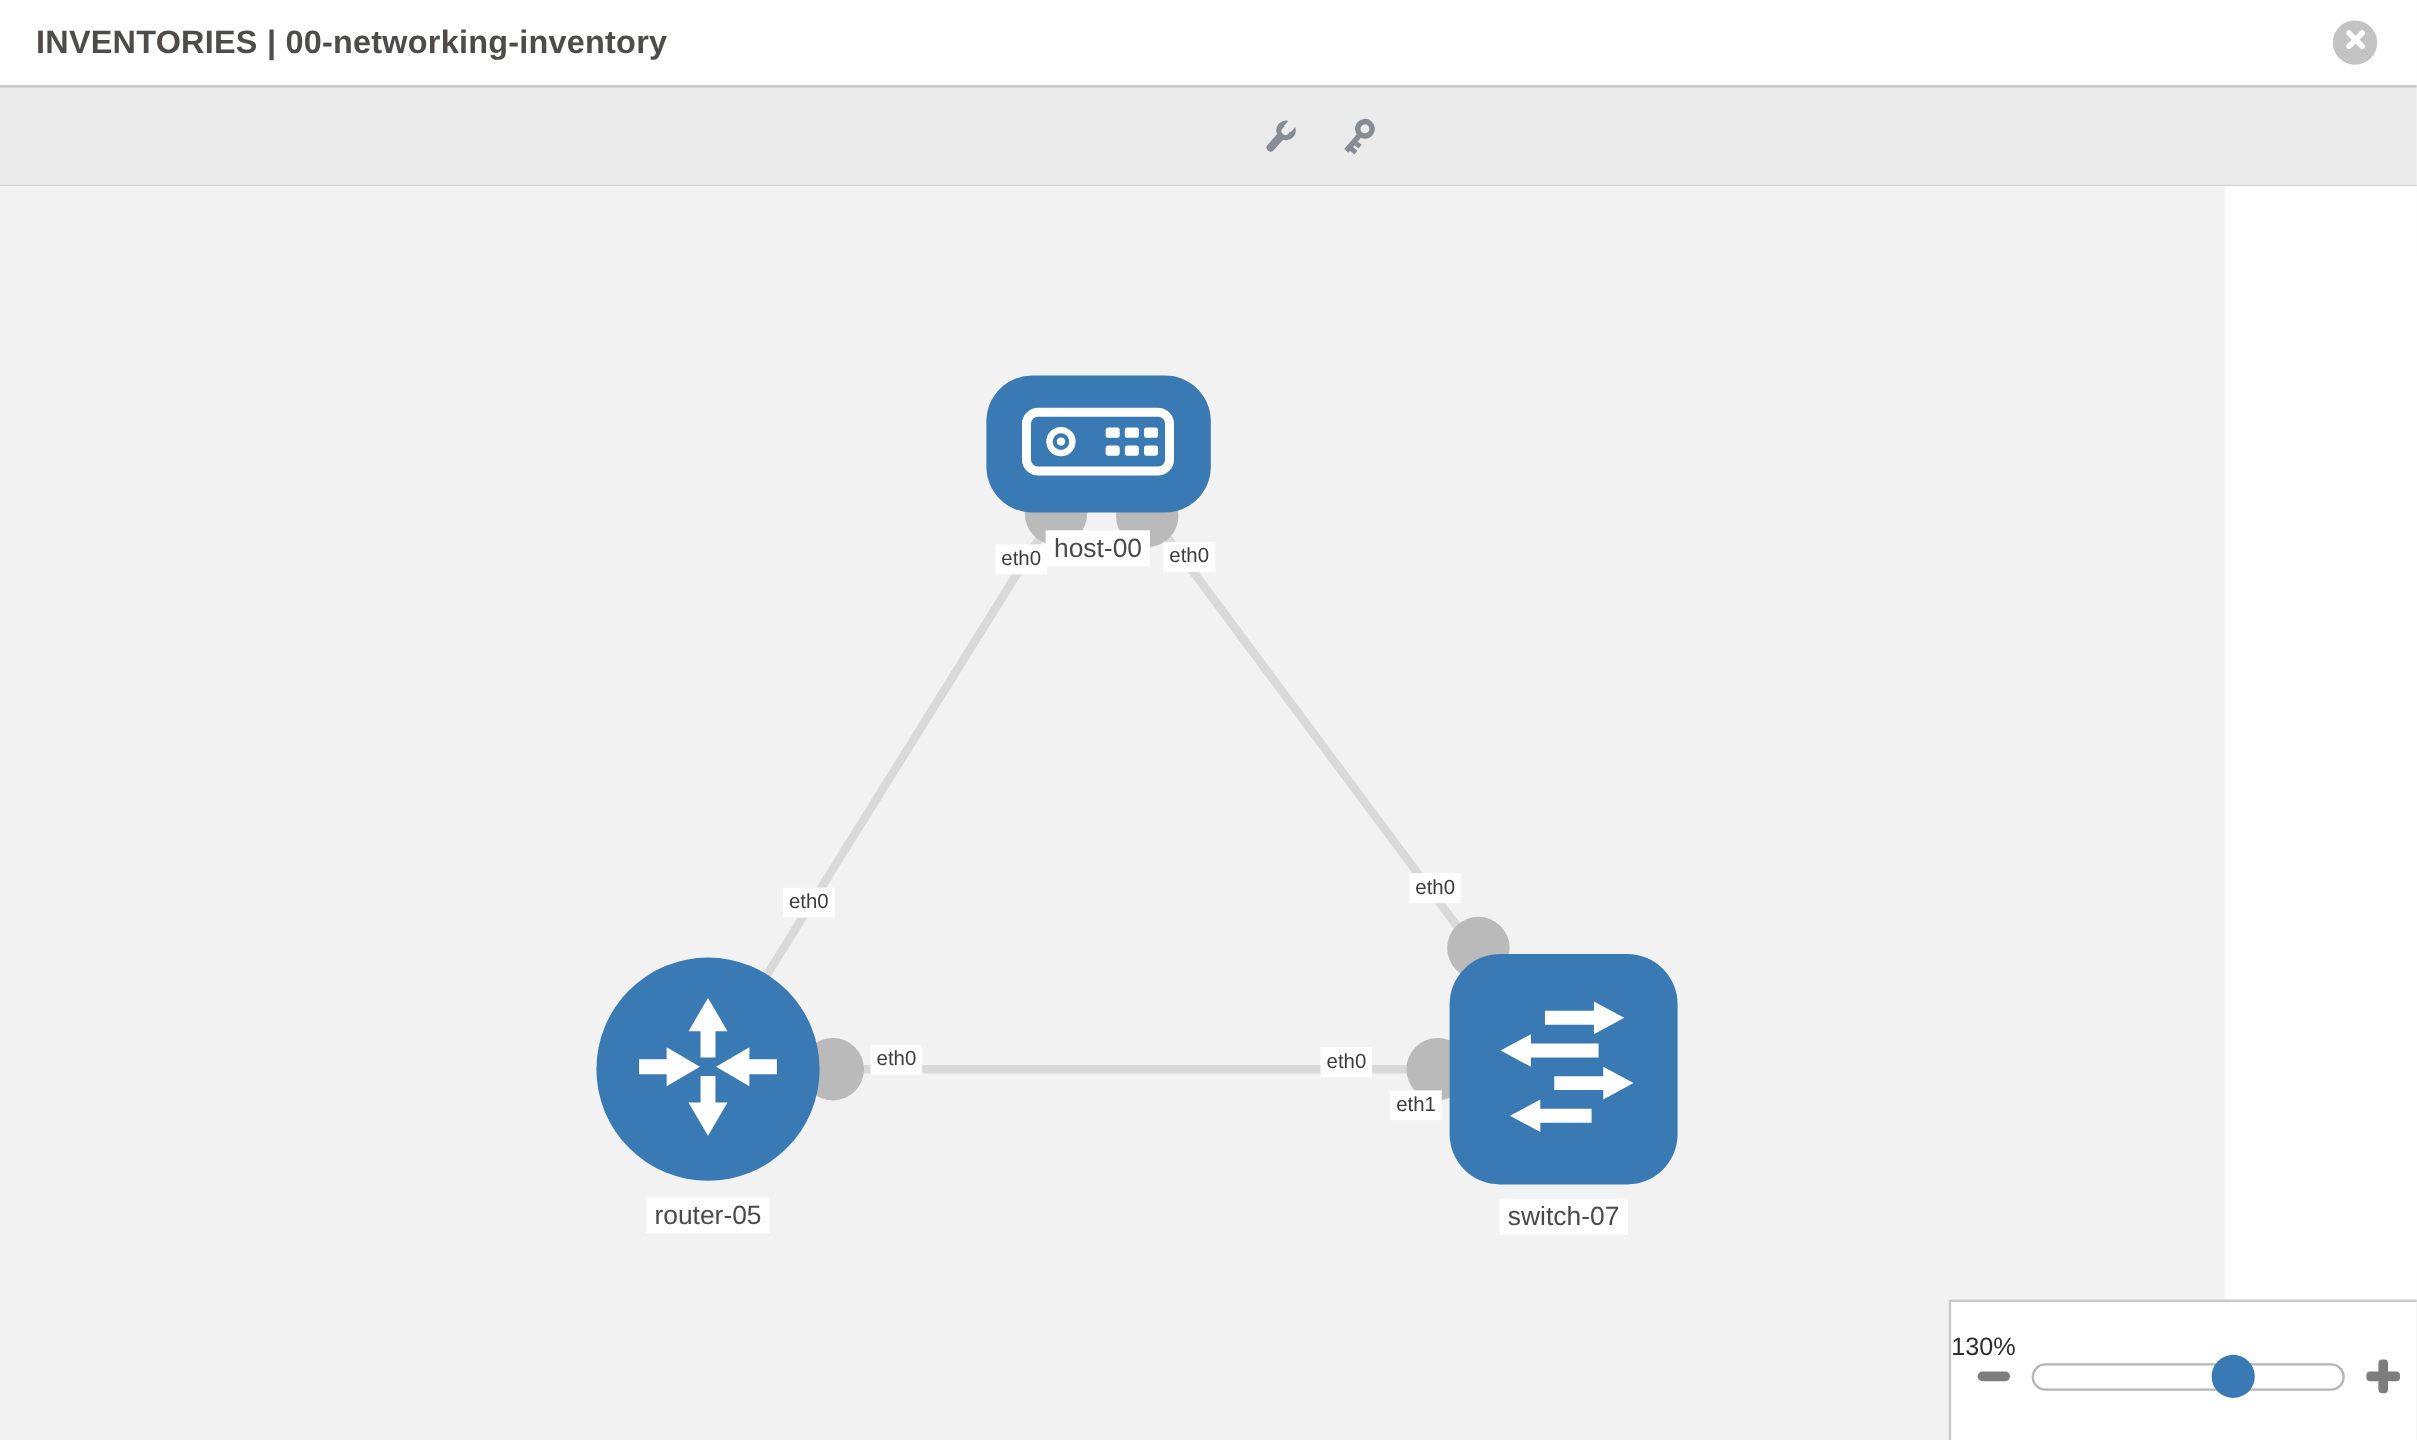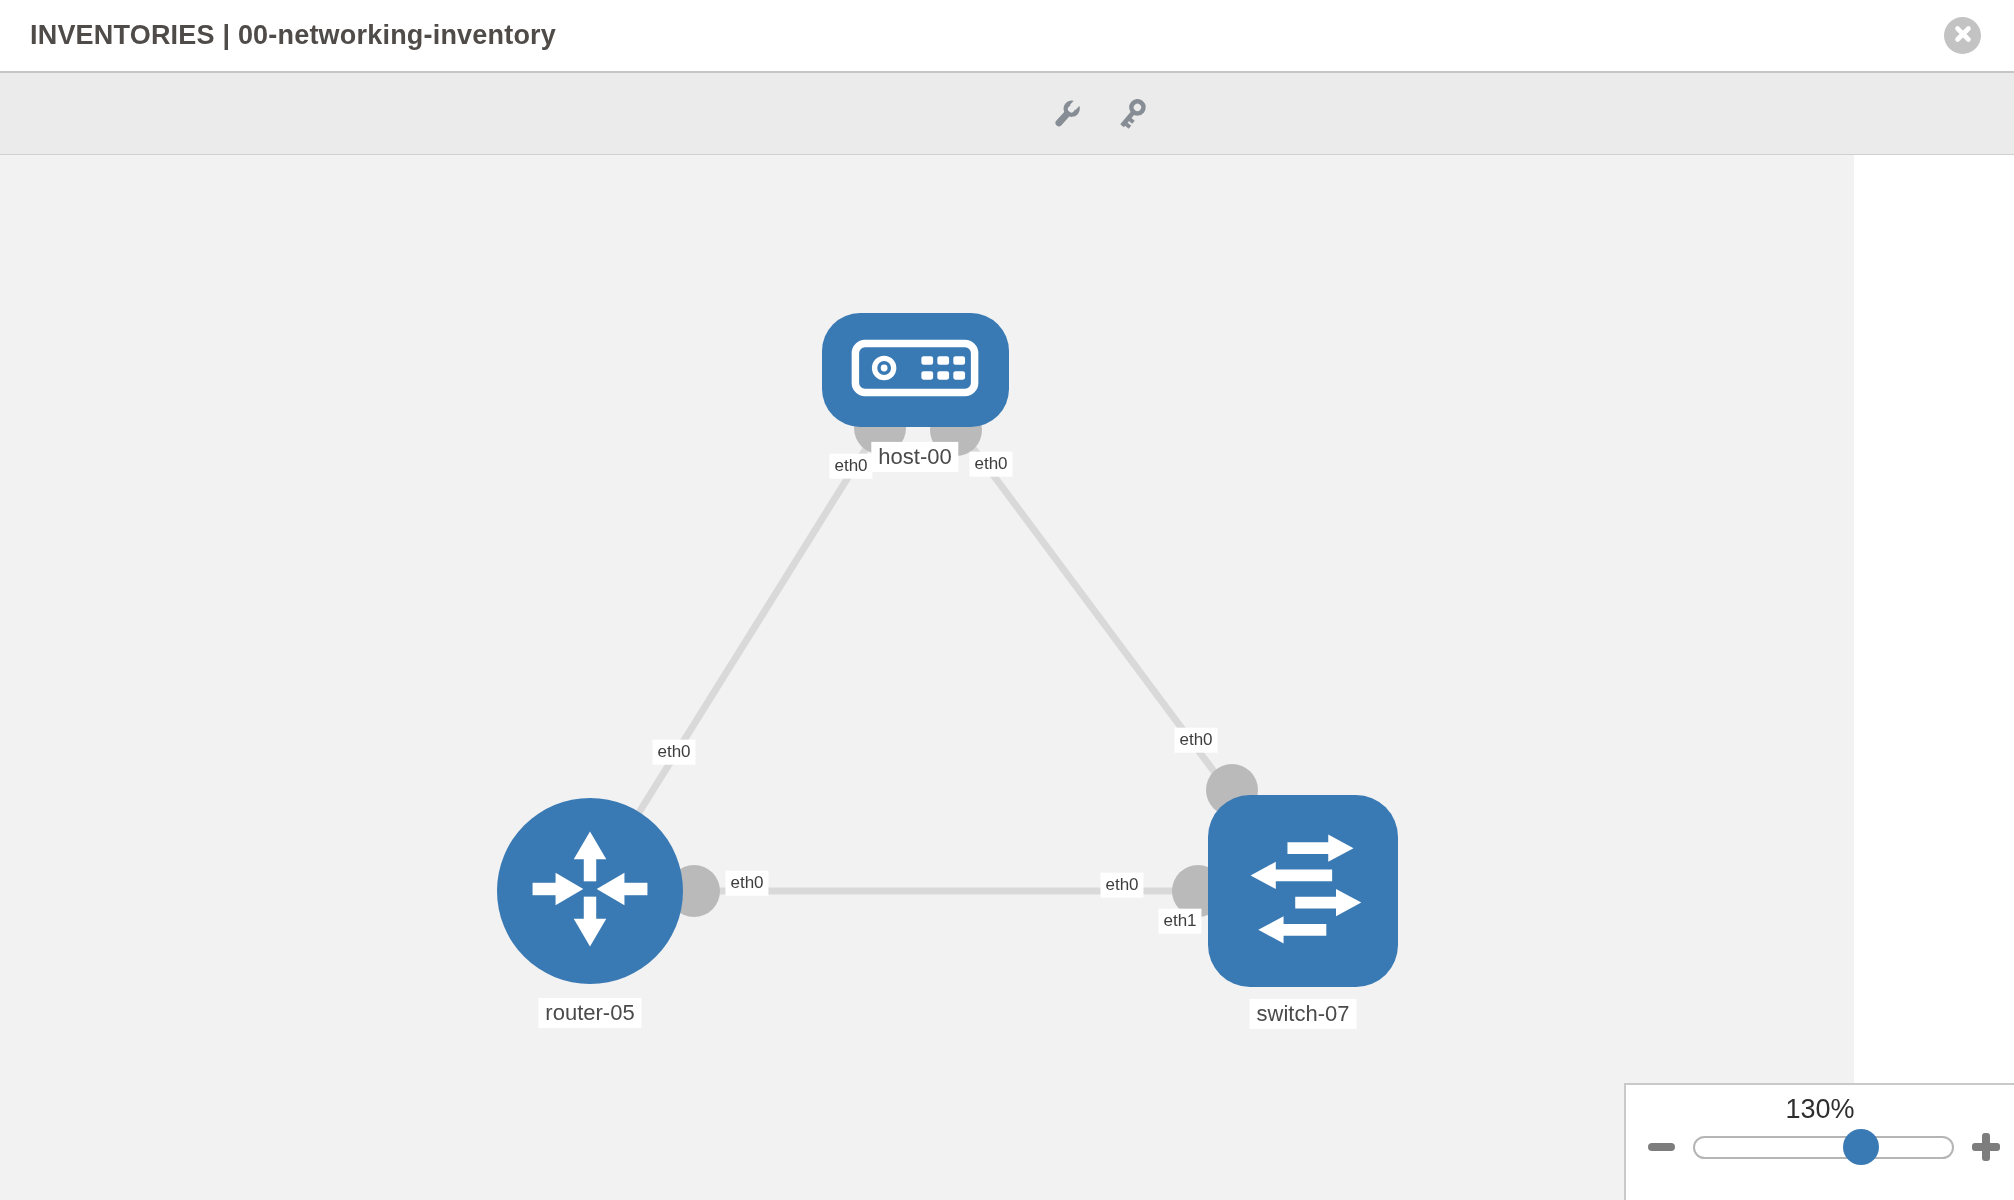--- a/index.html
+++ b/index.html
@@ -28,21 +28,21 @@
   
   .canvas{position:absolute;left:0;top:155px;width:1854px;height:1045px;background:#f2f2f2;overflow:hidden}
   #wires{position:absolute;left:0;top:0}
   .node{position:absolute;display:flex;align-items:center;justify-content:center;cursor:pointer}
   .diagram-label{position:absolute;transform:translate(-50%,-50%);background:#ffffff;white-space:nowrap;line-height:1.1}
   .node-label{font-size:22px;color:#4a4a4a;padding:3px 7px}
   .eth-label{font-size:17px;color:#3d3d3d;padding:3px 5px}
   
   .zoom-panel{position:absolute;left:1624px;top:1083px;width:392px;height:119px;background:#ffffff;
     border:2px solid #c9c9c9;box-sizing:border-box}
-  .zoom-level{position:absolute;top:9px;left:0;width:100%;text-align:center;font-size:27px;color:#2e2e2e}
+  .zoom-level{position:absolute;top:26px;left:0;width:100%;text-align:left;font-size:21px;color:#2e2e2e}
   .zoom-row{position:absolute;top:42px;left:22px;right:14px;height:40px;display:flex;align-items:center}
   .minus-bar{width:27px;height:8px;border-radius:4px;background:#7d7d7d;cursor:pointer}
   .plus-shape{position:relative;width:28px;height:28px;cursor:pointer}
   .plus-shape::before{content:"";position:absolute;left:0;top:10px;width:28px;height:8px;border-radius:3px;background:#7d7d7d}
   .plus-shape::after{content:"";position:absolute;left:10px;top:0;width:8px;height:28px;border-radius:3px;background:#7d7d7d}
   .zoom-track{position:relative;flex:1;height:23px;margin:0 18px;background:#fff;
     border:2px solid #b5b5b5;border-radius:13px;box-sizing:border-box;cursor:pointer}
   .zoom-handle{position:absolute;top:50%;width:36px;height:36px;border-radius:50%;background:#3a7ab4;
     transform:translate(-50%,-50%);cursor:grab}
 </style>

